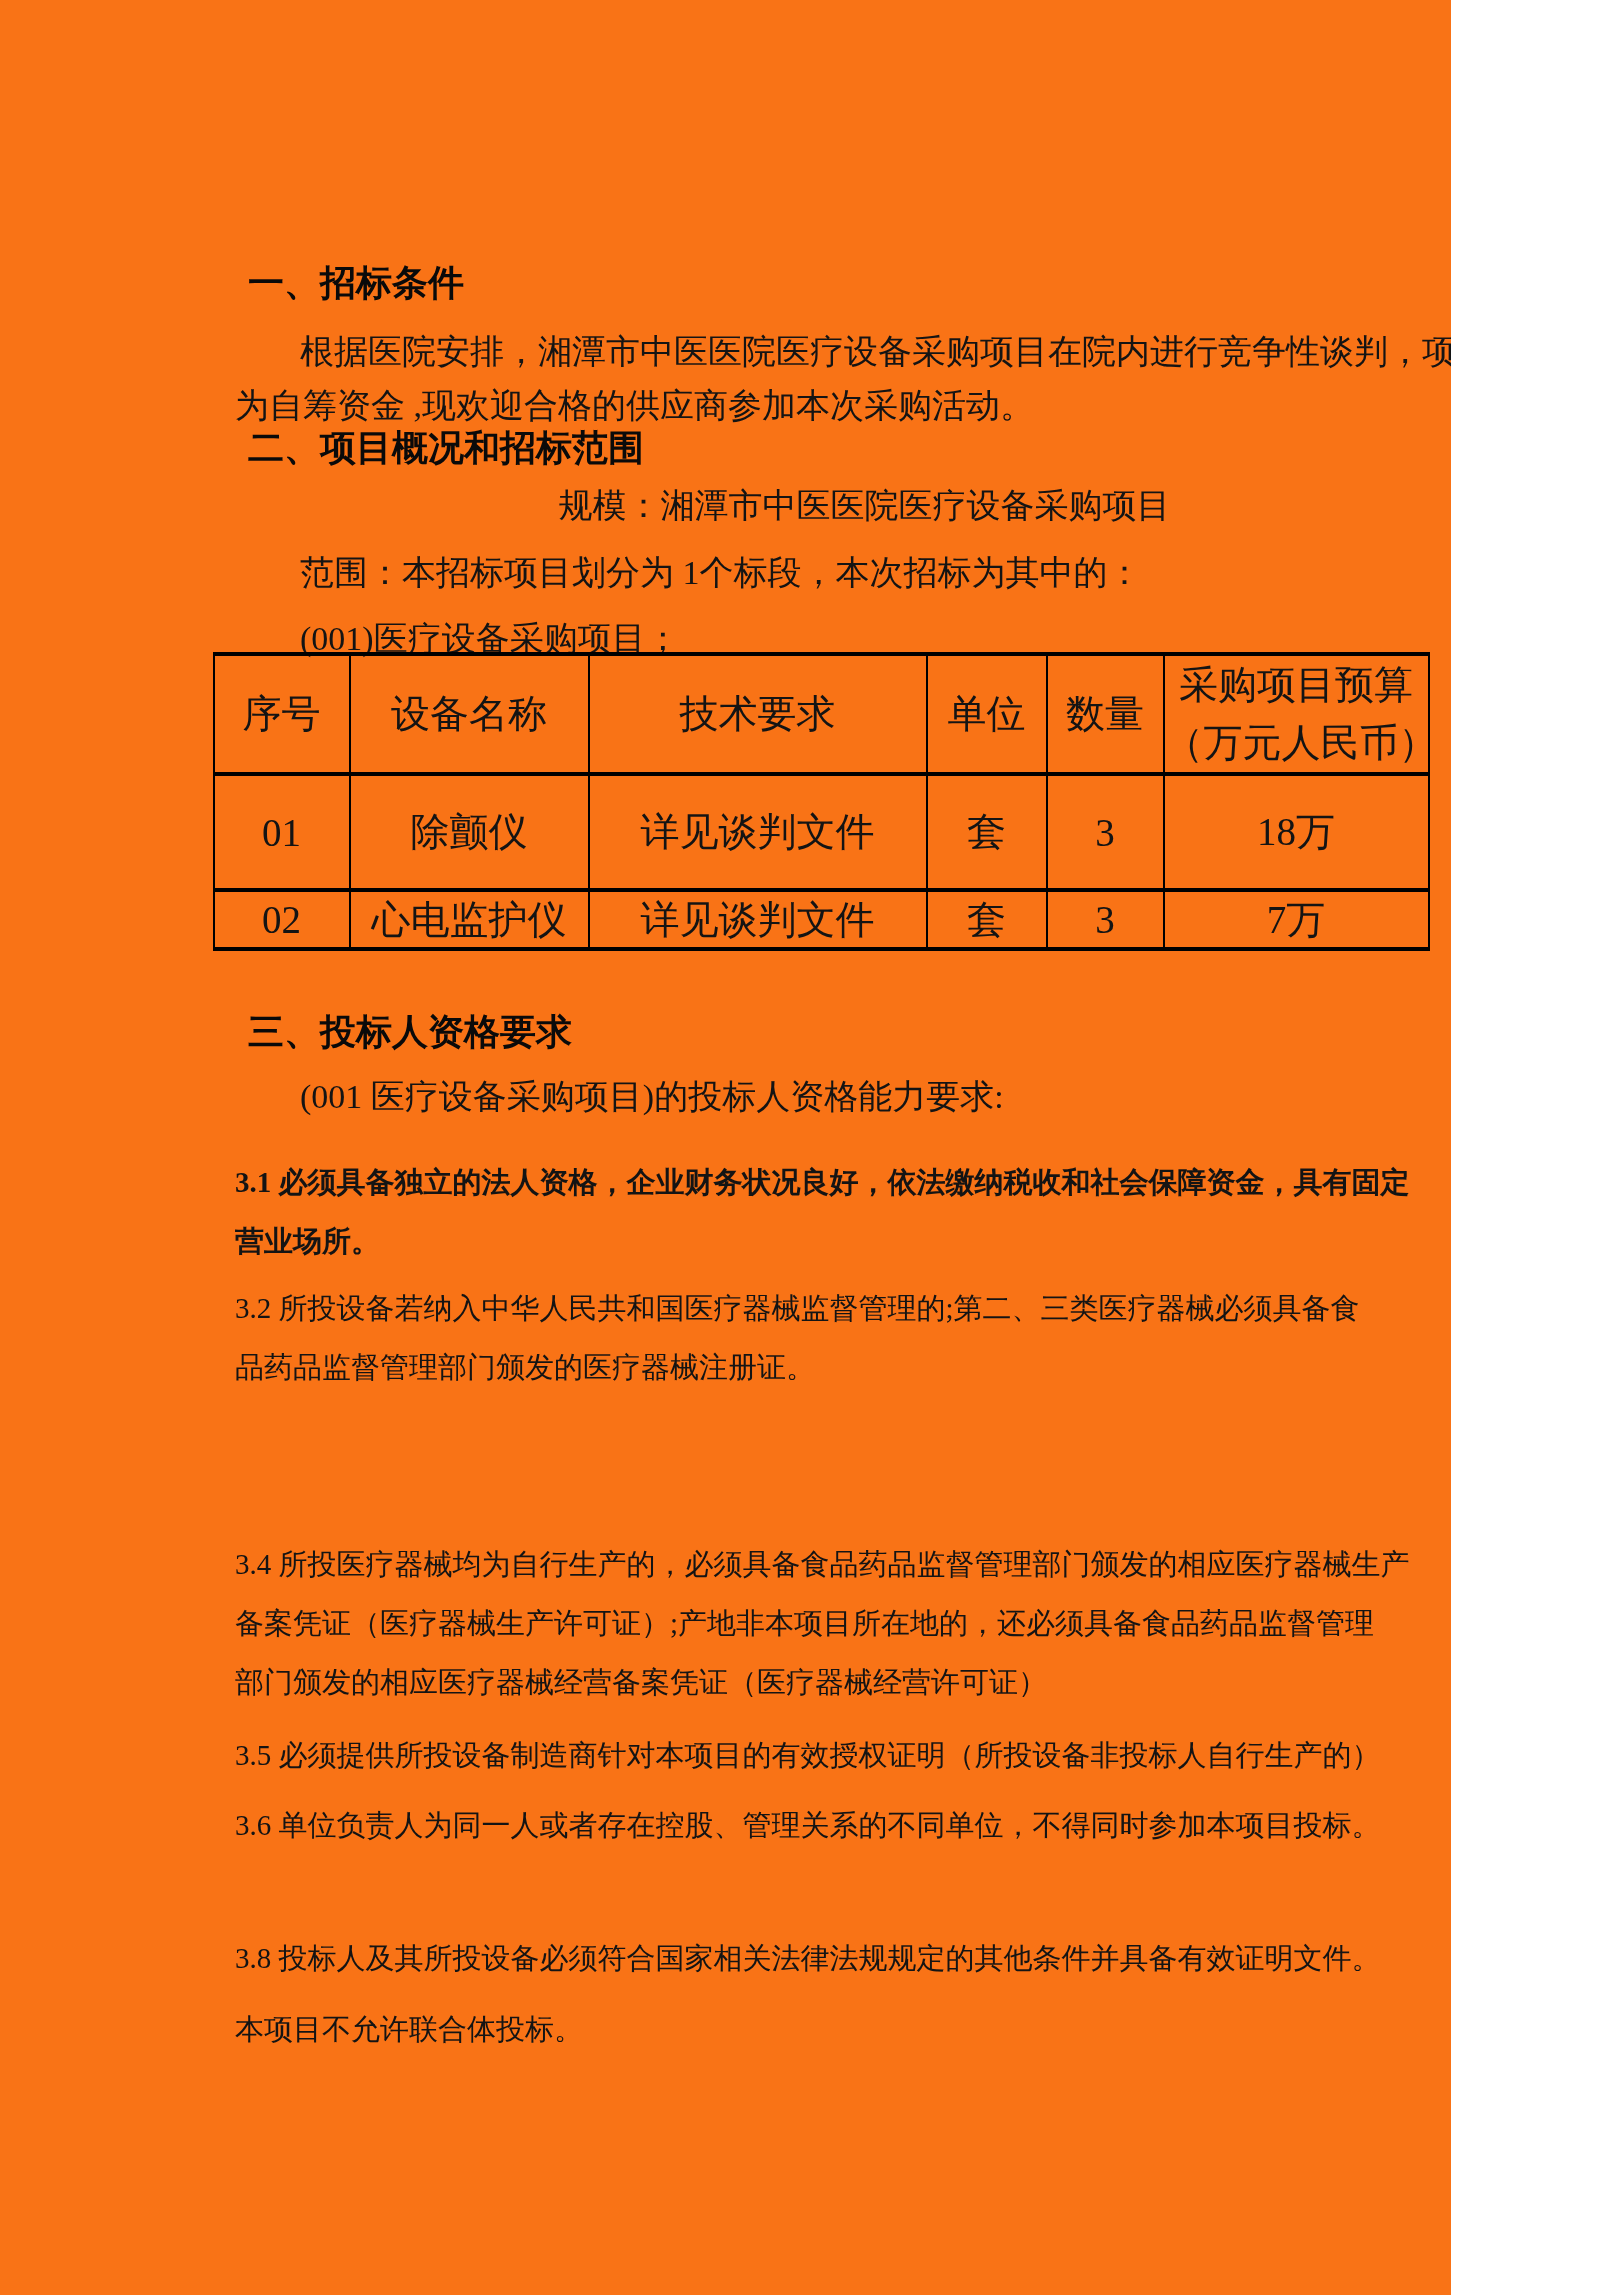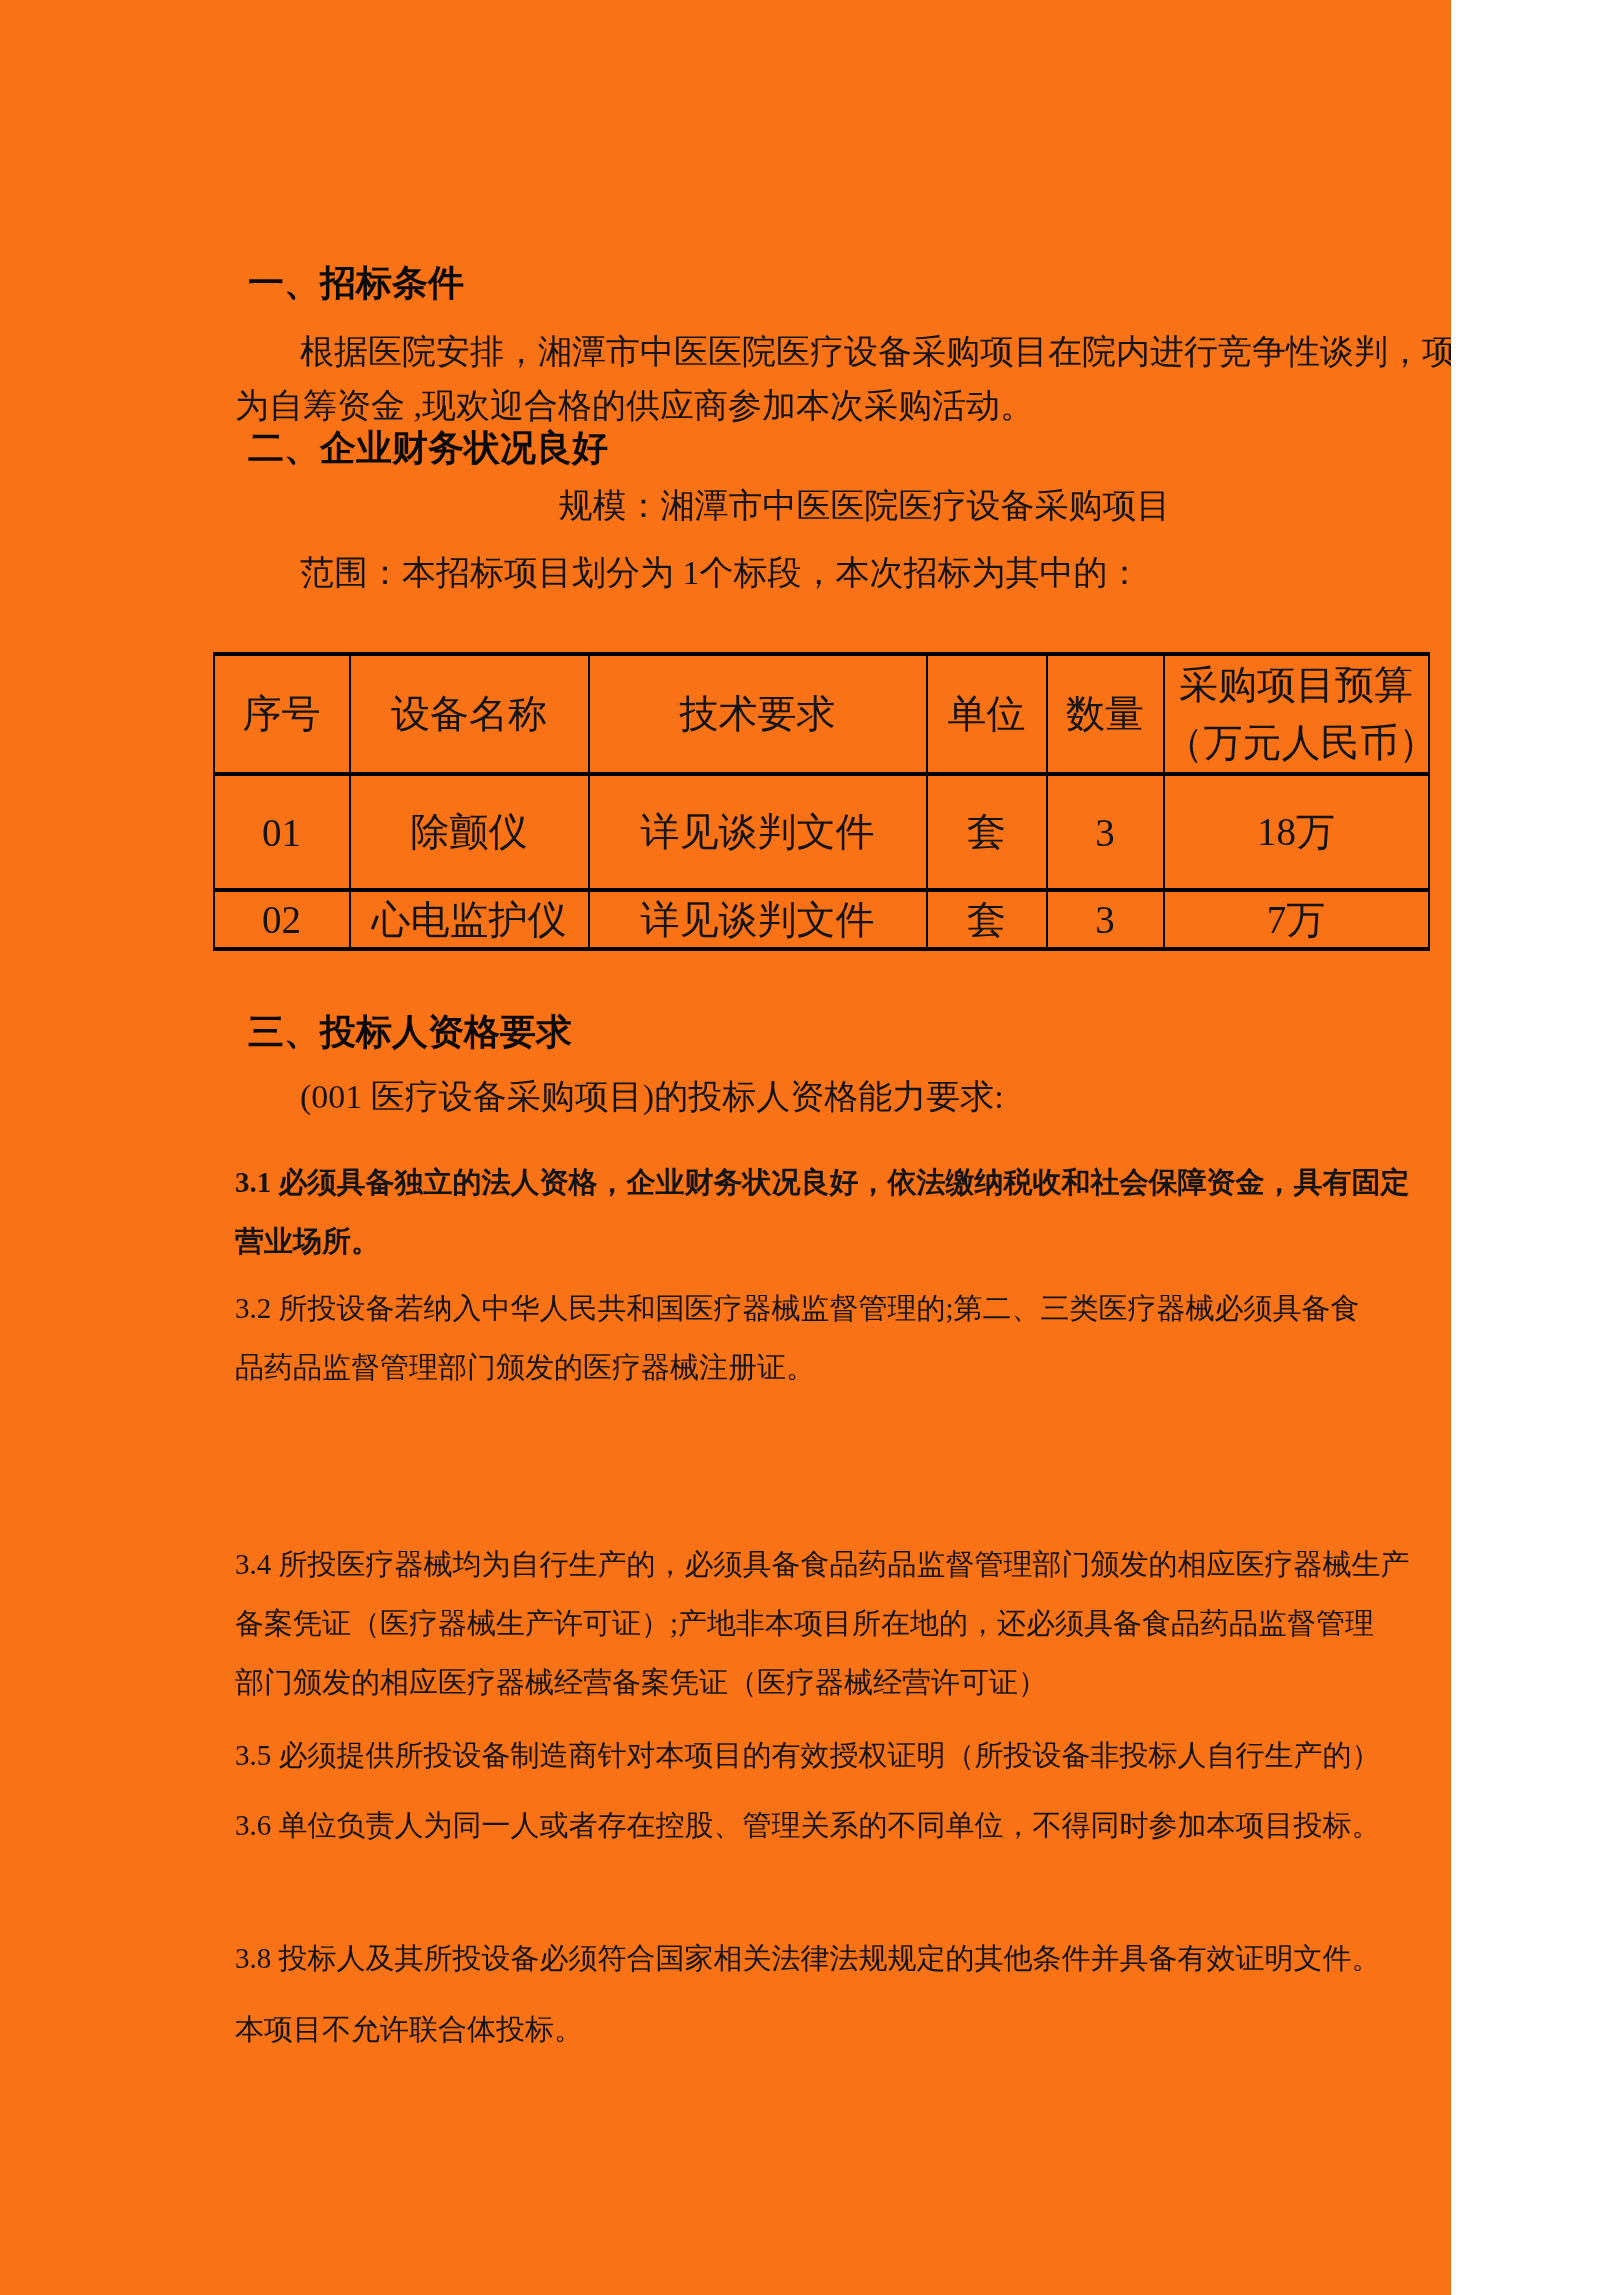--- a/index.html
+++ b/index.html
@@ -97,26 +97,27 @@
 <body>
 
 <div class="page">
   <div class="doc">
 
     <div id="h1" class="abs heading">一、招标条件</div>
 
     <div id="p1" class="abs para indent">根据医院安排，湘潭市中医医院医疗设备采购项目在院内进行竞争性谈判，项目资金来源
 为自筹资金 ,现欢迎合格的供应商参加本次采购活动。</div>
 
-    <div id="h2" class="abs heading">二、企业财务状况良好</div>
+    <div id="h2" class="abs heading">二、项目概况和招标范围</div>
 
     <div id="pScale" class="abs para indent">规模：湘潭市中医医院医疗设备采购项目</div>
 
     <div id="pScope" class="abs para indent">范围：本招标项目划分为 1个标段，本次招标为其中的：</div>
 
+    <div id="pLot" class="abs para indent">(001)医疗设备采购项目；</div>
 
     <table class="equip">
       <colgroup>
         <col style="width:136px">
         <col style="width:239px">
         <col style="width:338px">
         <col style="width:120px">
         <col style="width:117px">
         <col style="width:265px">
       </colgroup>

